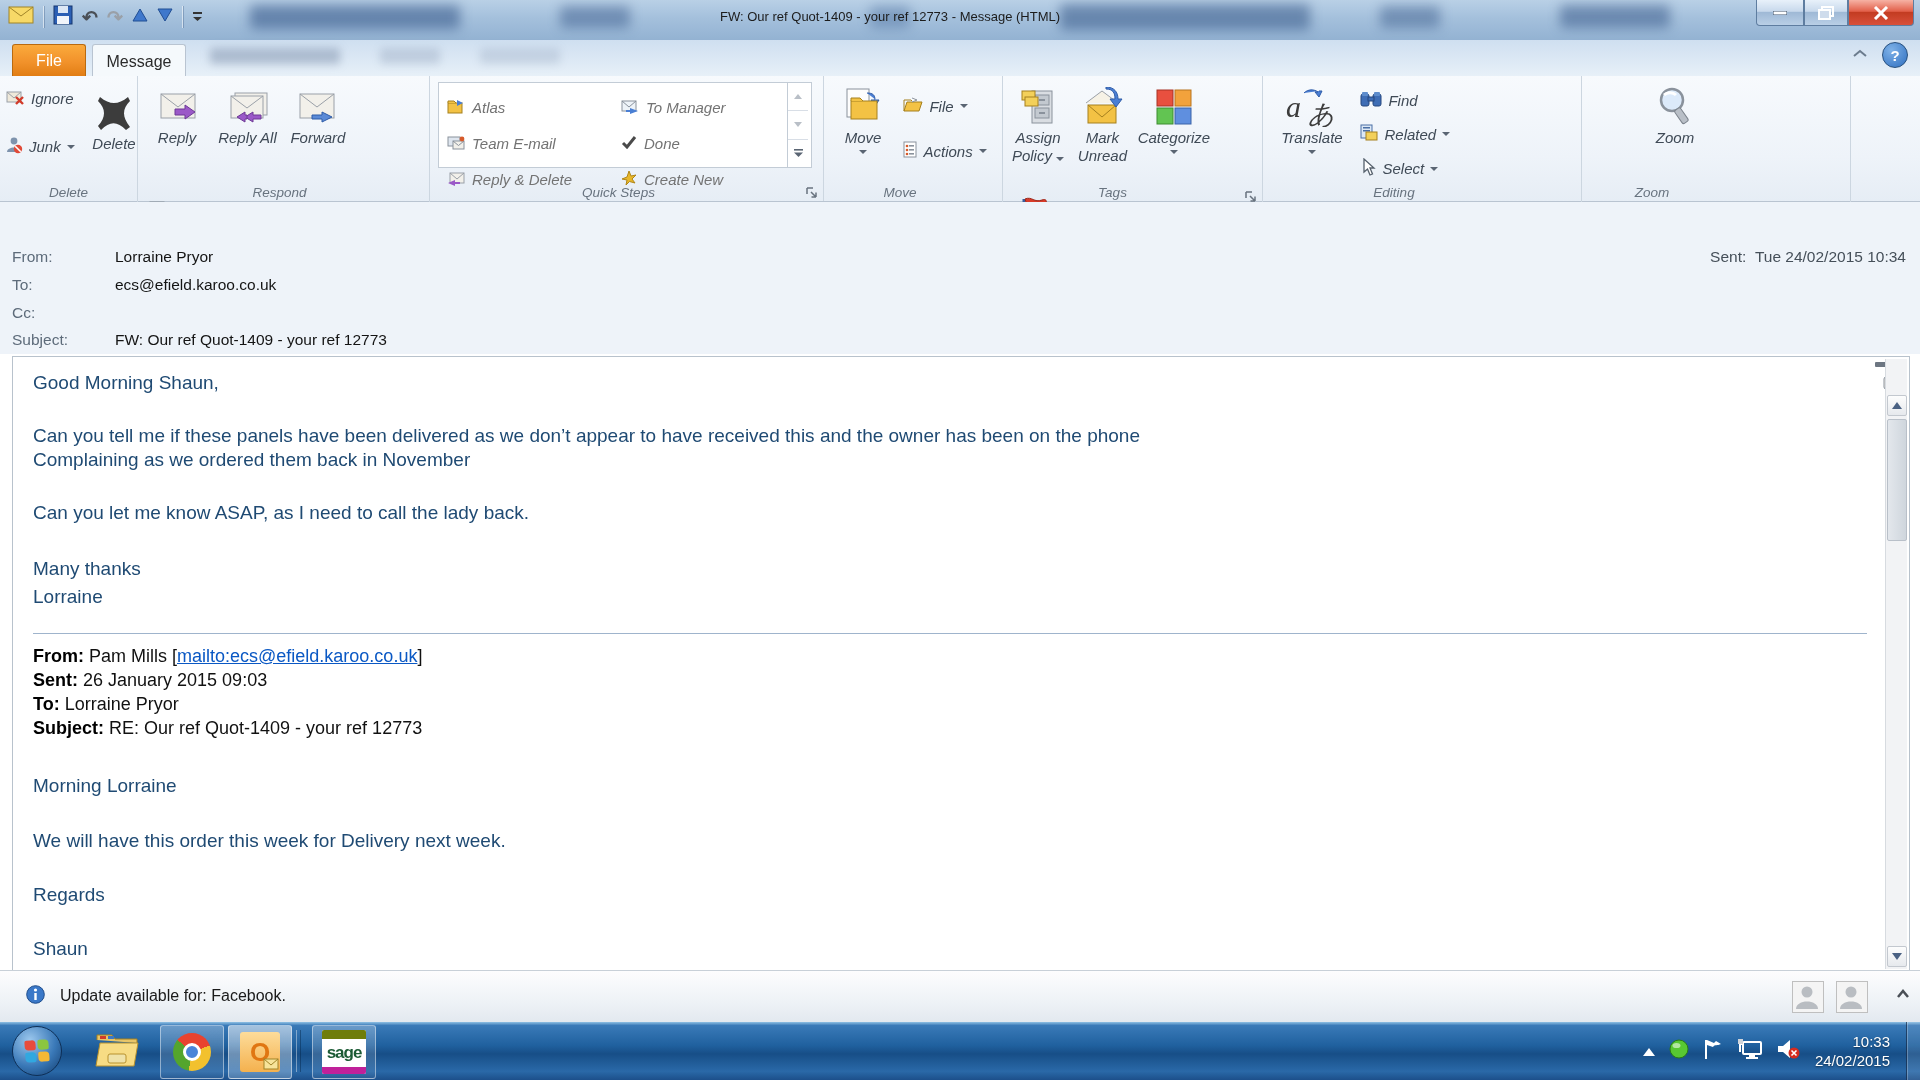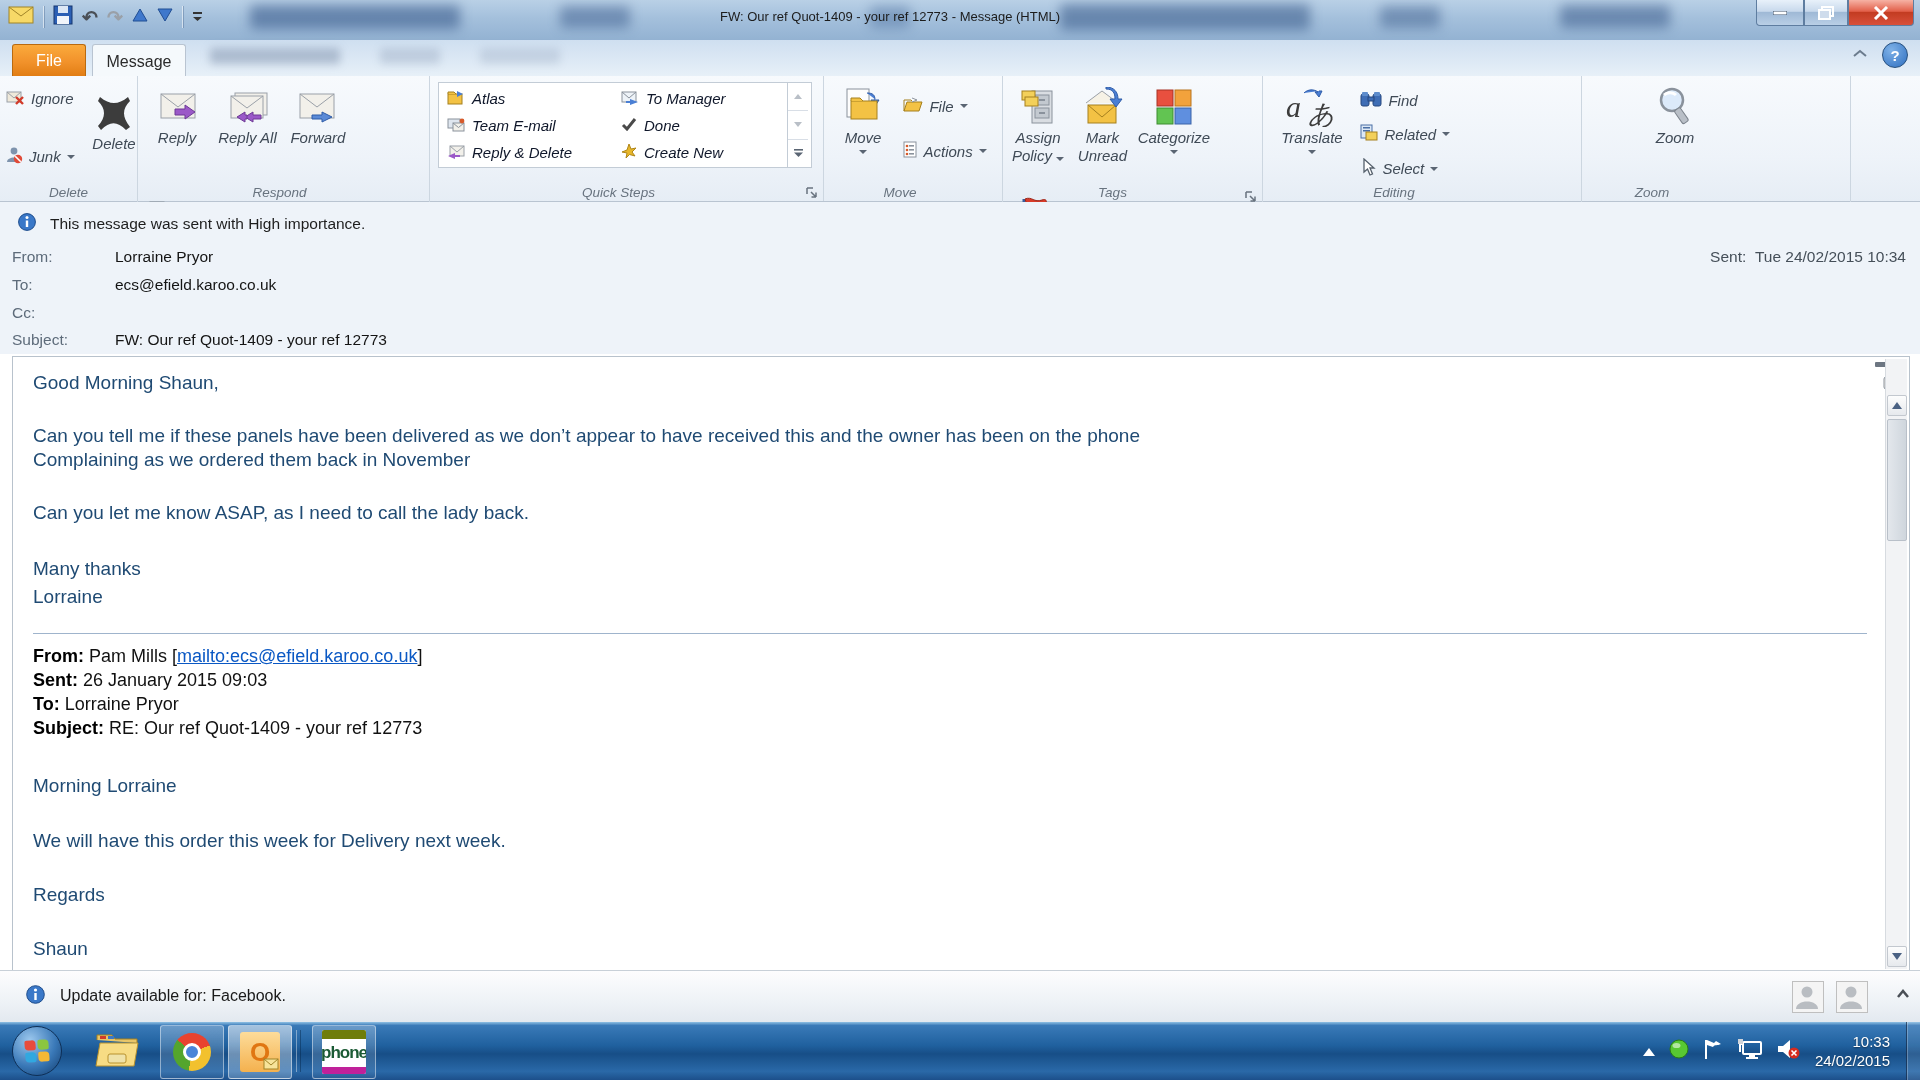--- a/index.html
+++ b/index.html
@@ -44,21 +44,21 @@
   .bigbtn{display:inline-flex;flex-direction:column;align-items:center;padding-top:5px;
     width:66px;height:102px;border-radius:3px;vertical-align:top;}
   .bigbtn .ic{height:44px;display:flex;align-items:center;justify-content:center;}
   .lbl{font-size:15px;color:#3f4a56;text-align:center;line-height:18px;}
   .smallrow{display:flex;align-items:center;gap:6px;font-size:15px;color:#3f4a56;padding:3px 5px;}
   .tri{width:0;height:0;border-left:4px solid transparent;border-right:4px solid transparent;
     border-top:4px solid #5a6573;display:inline-block;}
   .qsbox{margin:6px 0 0 8px;width:372px;height:84px;background:#fff;border:1px solid #c3ccd6;
     display:flex;}
   .qscol{width:170px;padding:2px 0 0 4px;}
-  .qsitem{display:flex;align-items:center;gap:7px;font-size:15px;color:#0f172a;padding:3px 4px;height:21px;}
+  .qsitem{display:flex;align-items:center;gap:7px;font-size:15px;color:#737373;padding:3px 4px;height:21px;margin-top:9px;}
   .qsscroll{width:20px;border-left:1px solid #c3ccd6;display:flex;flex-direction:column;}
   .qsscroll div{flex:1;display:flex;align-items:center;justify-content:center;border-bottom:1px solid #d8dee6;}
   .qsscroll div:last-child{border-bottom:none;}
   
   .headerarea{left:0;top:202px;width:1920px;height:152px;background:#eef3f9;}
   .infobar{position:absolute;left:0;top:8px;width:100%;height:28px;display:flex;align-items:center;}
   .infoico{margin-left:18px;}
   .infotext{margin-left:14px;font-size:15.5px;color:#1e1e1e;}
   .hrow{position:absolute;left:12px;font-size:15.5px;color:#5d6b7a;}
   .hval{position:absolute;left:115px;font-size:15.5px;color:#141414;}
@@ -207,21 +207,21 @@
       <div class="smallrow">
         <span>
           <svg width="20" height="16">
               <rect x="2" y="3" width="14" height="10" fill="#efe9da" stroke="#9aa0a8"></rect>
               <path d="M2,3 L9,9 L16,3" fill="none" stroke="#9aa0a8"></path>
               <path d="M11,8 L18,15 M18,8 L11,15" stroke="#d23b2a" stroke-width="2.4"></path>
             </svg>
         </span>
         <span>Ignore</span>
       </div>
-      <div class="smallrow" style="margin-top:32px;text-align:right;">
+      <div class="smallrow" style="margin-top:22px;text-align:right;">
         <span>
           <svg width="18" height="18">
               <circle cx="9" cy="5" r="3.4" fill="#7e93ad"></circle>
               <path d="M2,16 C2,10 16,10 16,16 Z" fill="#7e93ad"></path>
               <circle cx="13" cy="13" r="4.2" fill="#e04a38"></circle>
               <path d="M10.2,10.2 L15.8,15.8" stroke="#fff" stroke-width="1.6"></path>
             </svg>
         </span>
         <span>Junk</span>
         <span class="tri"></span>
@@ -552,30 +552,20 @@
   <span class="grplabel" style="position:absolute;left:0;width:137px;">Delete</span>
   <span class="grplabel" style="position:absolute;left:137px;width:285px;">Respond</span>
   <span class="grplabel" style="position:absolute;left:422px;width:393px;">Quick Steps</span>
   <span class="grplabel" style="position:absolute;left:815px;width:170px;">Move</span>
   <span class="grplabel" style="position:absolute;left:985px;width:255px;">Tags</span>
   <span class="grplabel" style="position:absolute;left:1240px;width:308px;">Editing</span>
   <span class="grplabel" style="position:absolute;left:1548px;width:208px;">Zoom</span>
 </div>
 
 <div class="abs headerarea">
-  <div class="infobar">
-    <span class="infoico">
-      <svg width="18" height="18">
-          <circle cx="9" cy="9" r="8.4" fill="#3a78c8" stroke="#1d4c8c"></circle>
-          <rect x="7.8" y="7.5" width="2.4" height="6.5" fill="#fff"></rect>
-          <circle cx="9" cy="4.6" r="1.5" fill="#fff"></circle>
-        </svg>
-    </span>
-    <span class="infotext">This message was sent with High importance.</span>
-  </div>
   <span class="hrow" style="top:46px;">From:</span>
   <span class="hval" style="top:46px;">Lorraine Pryor</span>
   <span class="hrow" style="top:74px;">To:</span>
   <span class="hval" style="top:74px;">ecs@efield.karoo.co.uk</span>
   <span class="hrow" style="top:102px;">Cc:</span>
   <span class="hval" style="top:102px;"></span>
   <span class="hrow" style="top:129px;">Subject:</span>
   <span class="hval" style="top:129px;">FW: Our ref Quot-1409 - your ref 12773</span>
   <span class="sentrow">
     <span>Sent:</span>&nbsp;&nbsp;<span>Tue 24/02/2015 10:34</span>
@@ -698,21 +688,21 @@
           <rect x="1" y="1" width="14" height="10" fill="#f7e49a" stroke="#a08428"></rect>
           <path d="M1,1 L8,7 L15,1" fill="none" stroke="#a08428"></path>
         </svg>
     </div>
   </div>
   <div class="abs" style="left:296px;top:8px;width:1px;height:42px;background:rgba(255,255,255,.4);"></div>
   <div class="abs" style="left:300px;top:8px;width:1px;height:42px;background:rgba(0,30,60,.4);"></div>
   <div class="tbicon" style="left:312px;">
     <div class="sage">
       <div class="t"></div>
-        <div class="m">phone</div>
+        <div class="m">sage</div>
         <div class="b"></div>
     </div>
   </div>
 
   <div class="tray" style="right:30px;">
     <span>
       <svg width="12" height="8">
           <polygon points="6,0 12,8 0,8" fill="#fff"></polygon>
         </svg>
     </span>

